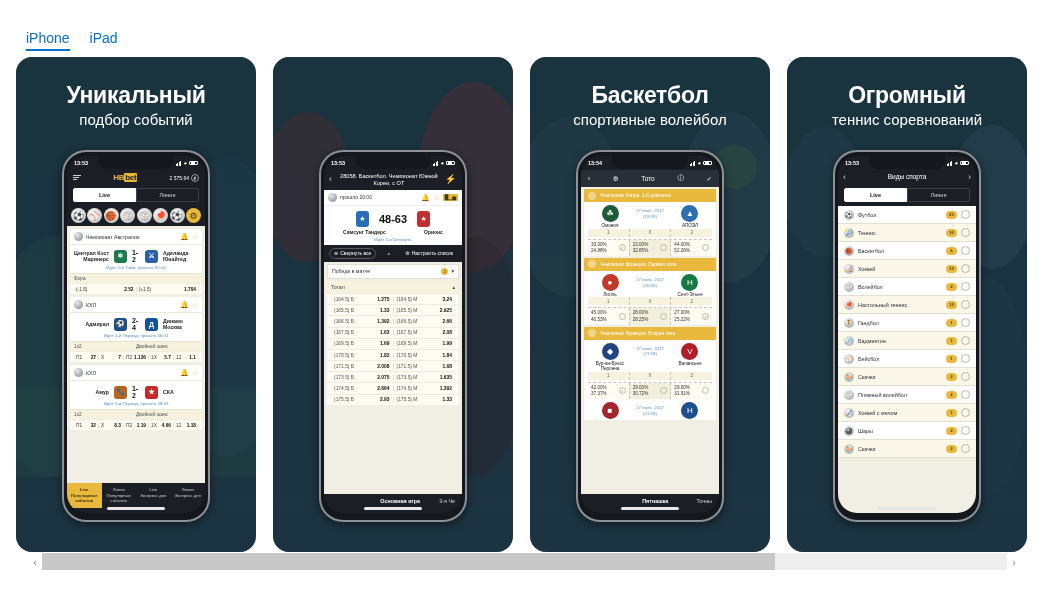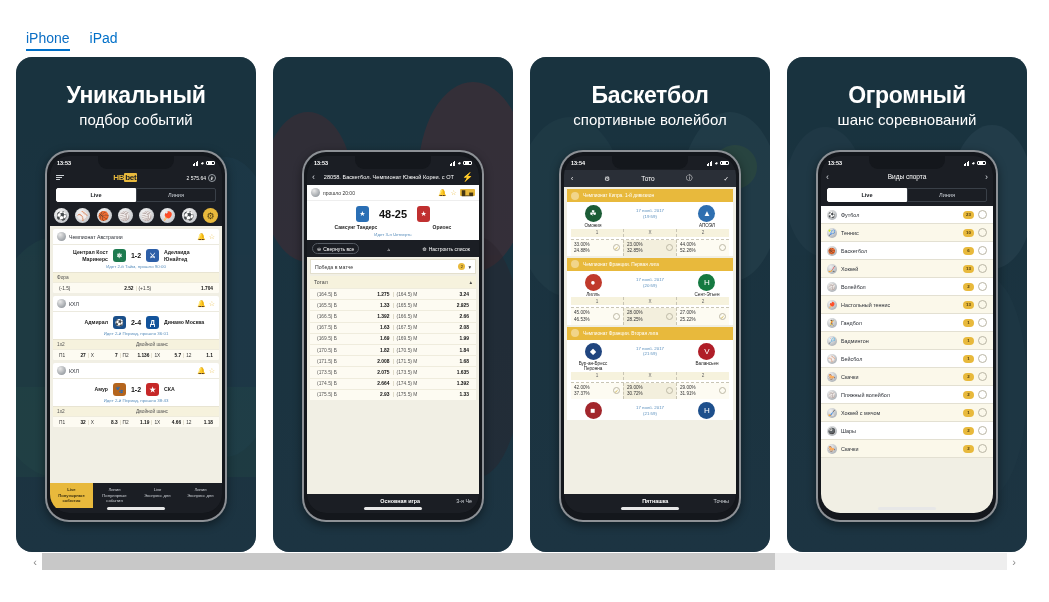--- a/index.html
+++ b/index.html
@@ -51,21 +51,21 @@
     padding-top: 25px;
   }
   .cap1 { font-size: 23px; font-weight: bold; letter-spacing: -0.3px; line-height: 1.15; }
   .cap2 { font-size: 15px; font-weight: normal; line-height: 1.3; margin-top: 2px; }
 
   
   .phone {
     position: absolute; z-index: 4;
     left: 50%; transform: translateX(-50%);
     top: 93px;
-    width: 182px; height: 372px;
+    width: 148px; height: 372px;
     background: #8d9196;
     border-radius: 24px;
     padding: 2px;
     box-shadow: 0 3px 10px rgba(0,0,0,.45);
   }
   .phone-inner {
     width: 100%; height: 100%;
     background: #14171c;
     border-radius: 22px;
     padding: 4px 3px 7px 3px;
@@ -575,21 +575,21 @@
           <div class="match-top">
             <div class="mt-bar">
               <span class="lg-dot"></span>
               <span class="sp">прошло 20:00</span>
               <span class="bell">🔔</span>
               <span class="star">☆</span>
               <span class="statchip">█▁▅</span>
             </div>
             <div class="mt-score">
               <span class="crest" style="background:#2a6fb5;width:16px;height:16px">★</span>
-              <span class="sc">48-25</span>
+              <span class="sc">48-63</span>
               <span class="crest" style="background:#c03030;width:16px;height:16px">★</span>
             </div>
             <div class="mt-names">
               <span>Самсунг Тандерс</span>
               <span>Орионс</span>
             </div>
             <div class="mt-sub">Идет 3-я Четверть</div>
           </div>
 
           <div class="toolsbar">
@@ -934,21 +934,21 @@
             <stop offset="1" stop-color="#1d3442"></stop>
           </linearGradient>
         </defs>
       <rect width="240" height="495" fill="url(#g4)"></rect>
       <ellipse cx="38" cy="135" rx="40" ry="65" fill="#2a4550" opacity=".6"></ellipse>
       <ellipse cx="205" cy="140" rx="42" ry="72" fill="#33525e" opacity=".6"></ellipse>
       <ellipse cx="200" cy="330" rx="40" ry="110" fill="#24414c" opacity=".45"></ellipse>
     </svg>
     <div class="shot-caption">
       <div class="cap1">Огромный</div>
-      <div class="cap2">шанс соревнований</div>
+      <div class="cap2">теннис соревнований</div>
     </div>
 
     <div class="phone">
       <div class="phone-inner">
         <div class="screen">
           <div class="notch"></div>
           <div class="home-bar"></div>
 
           <div class="statusbar">
             <span>13:53</span>

